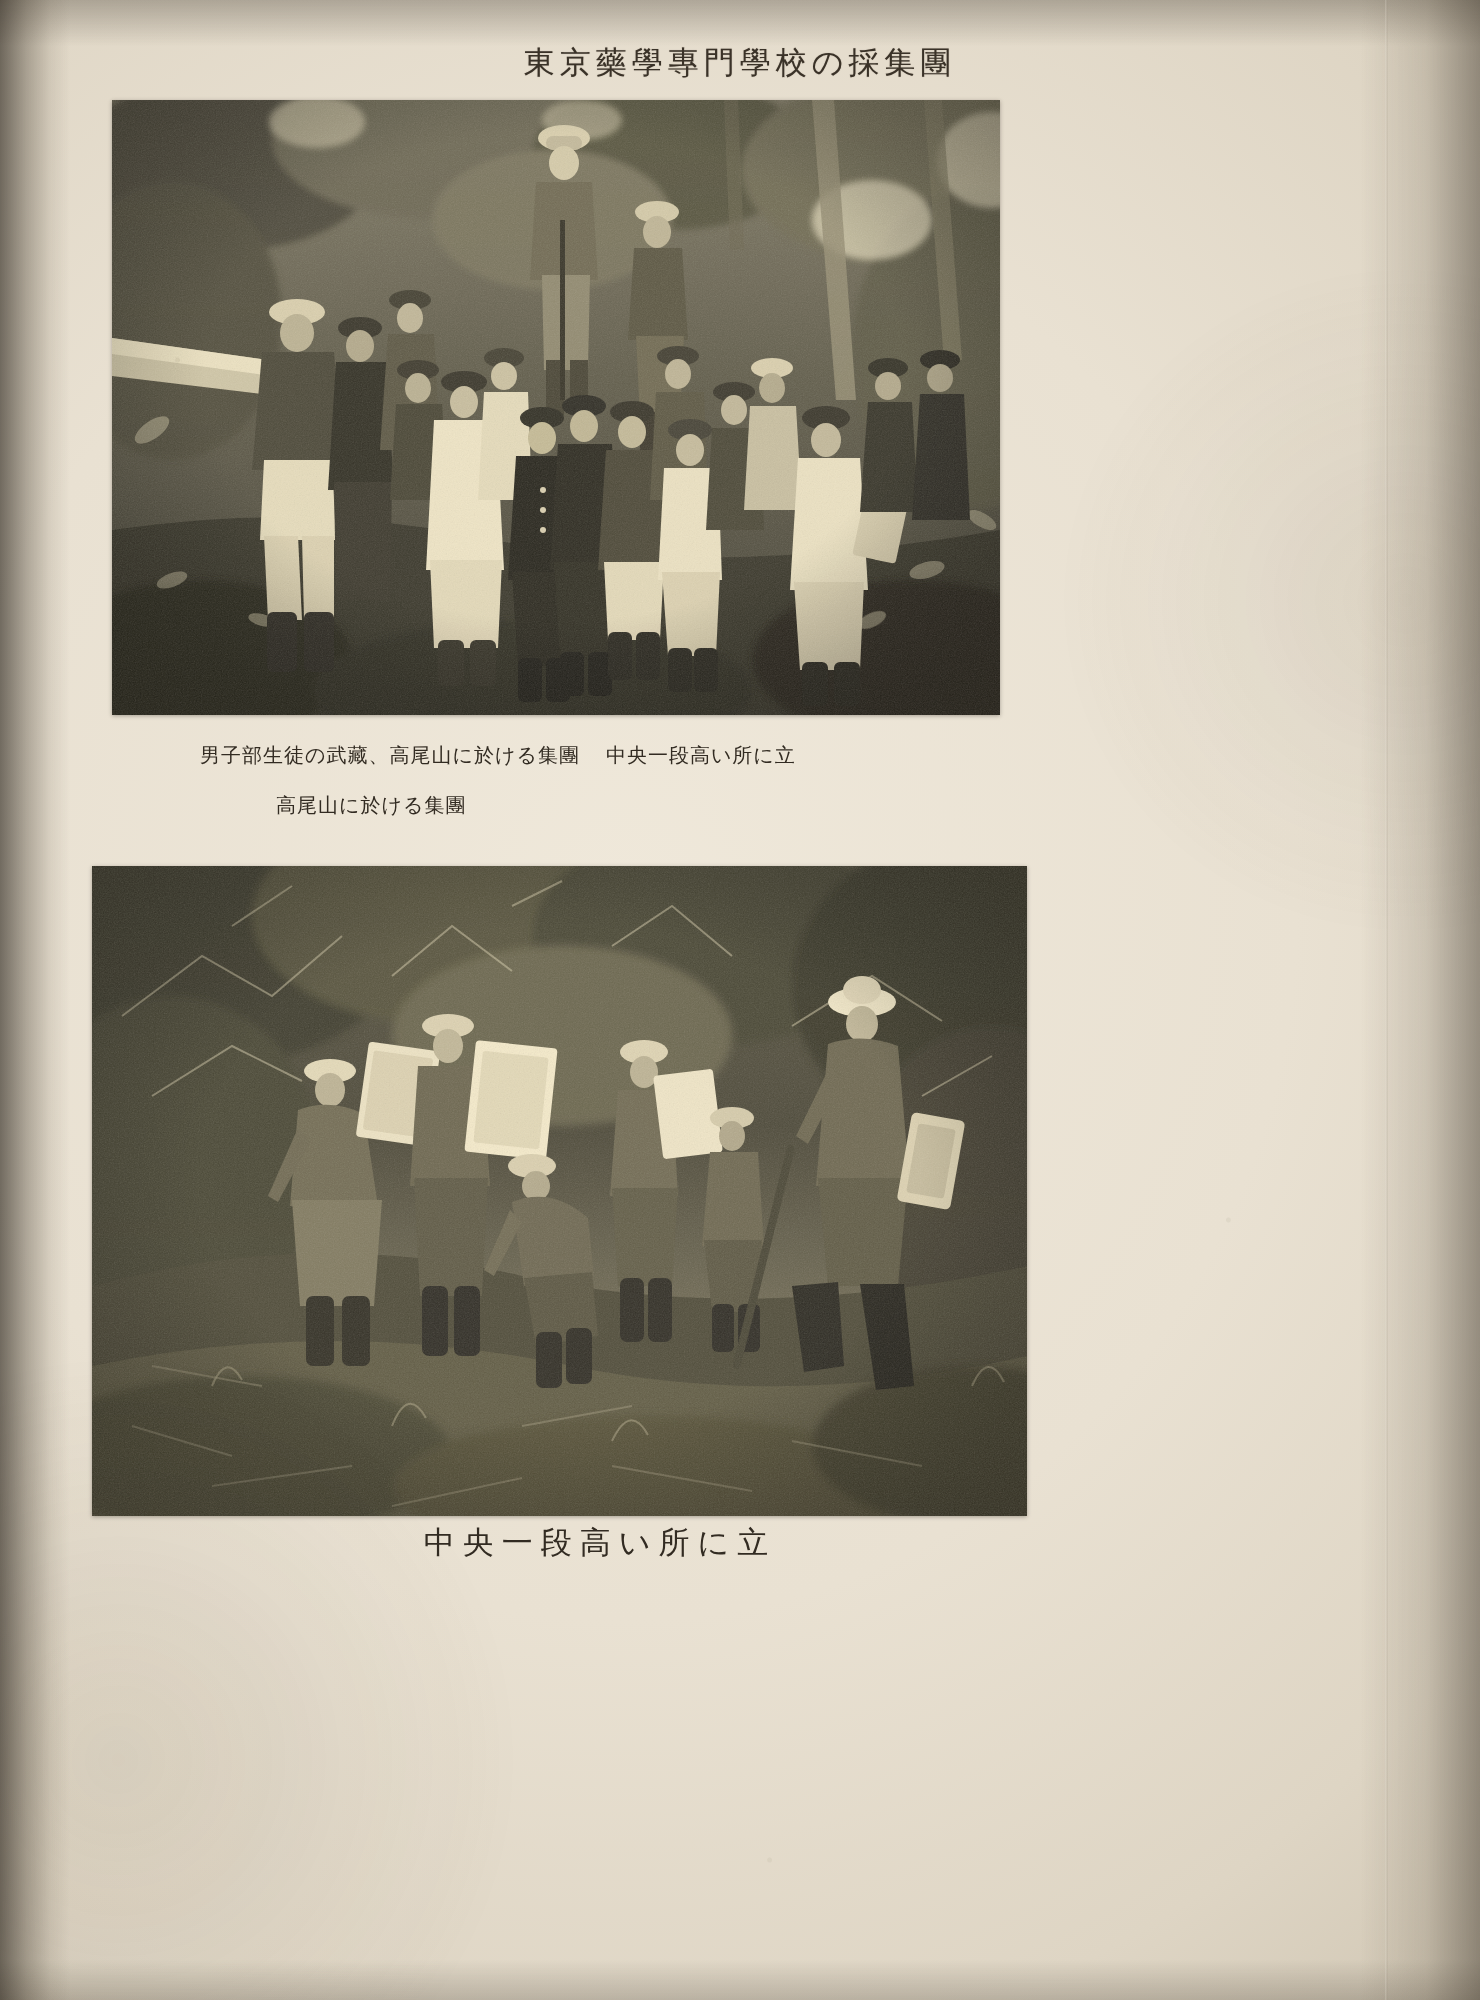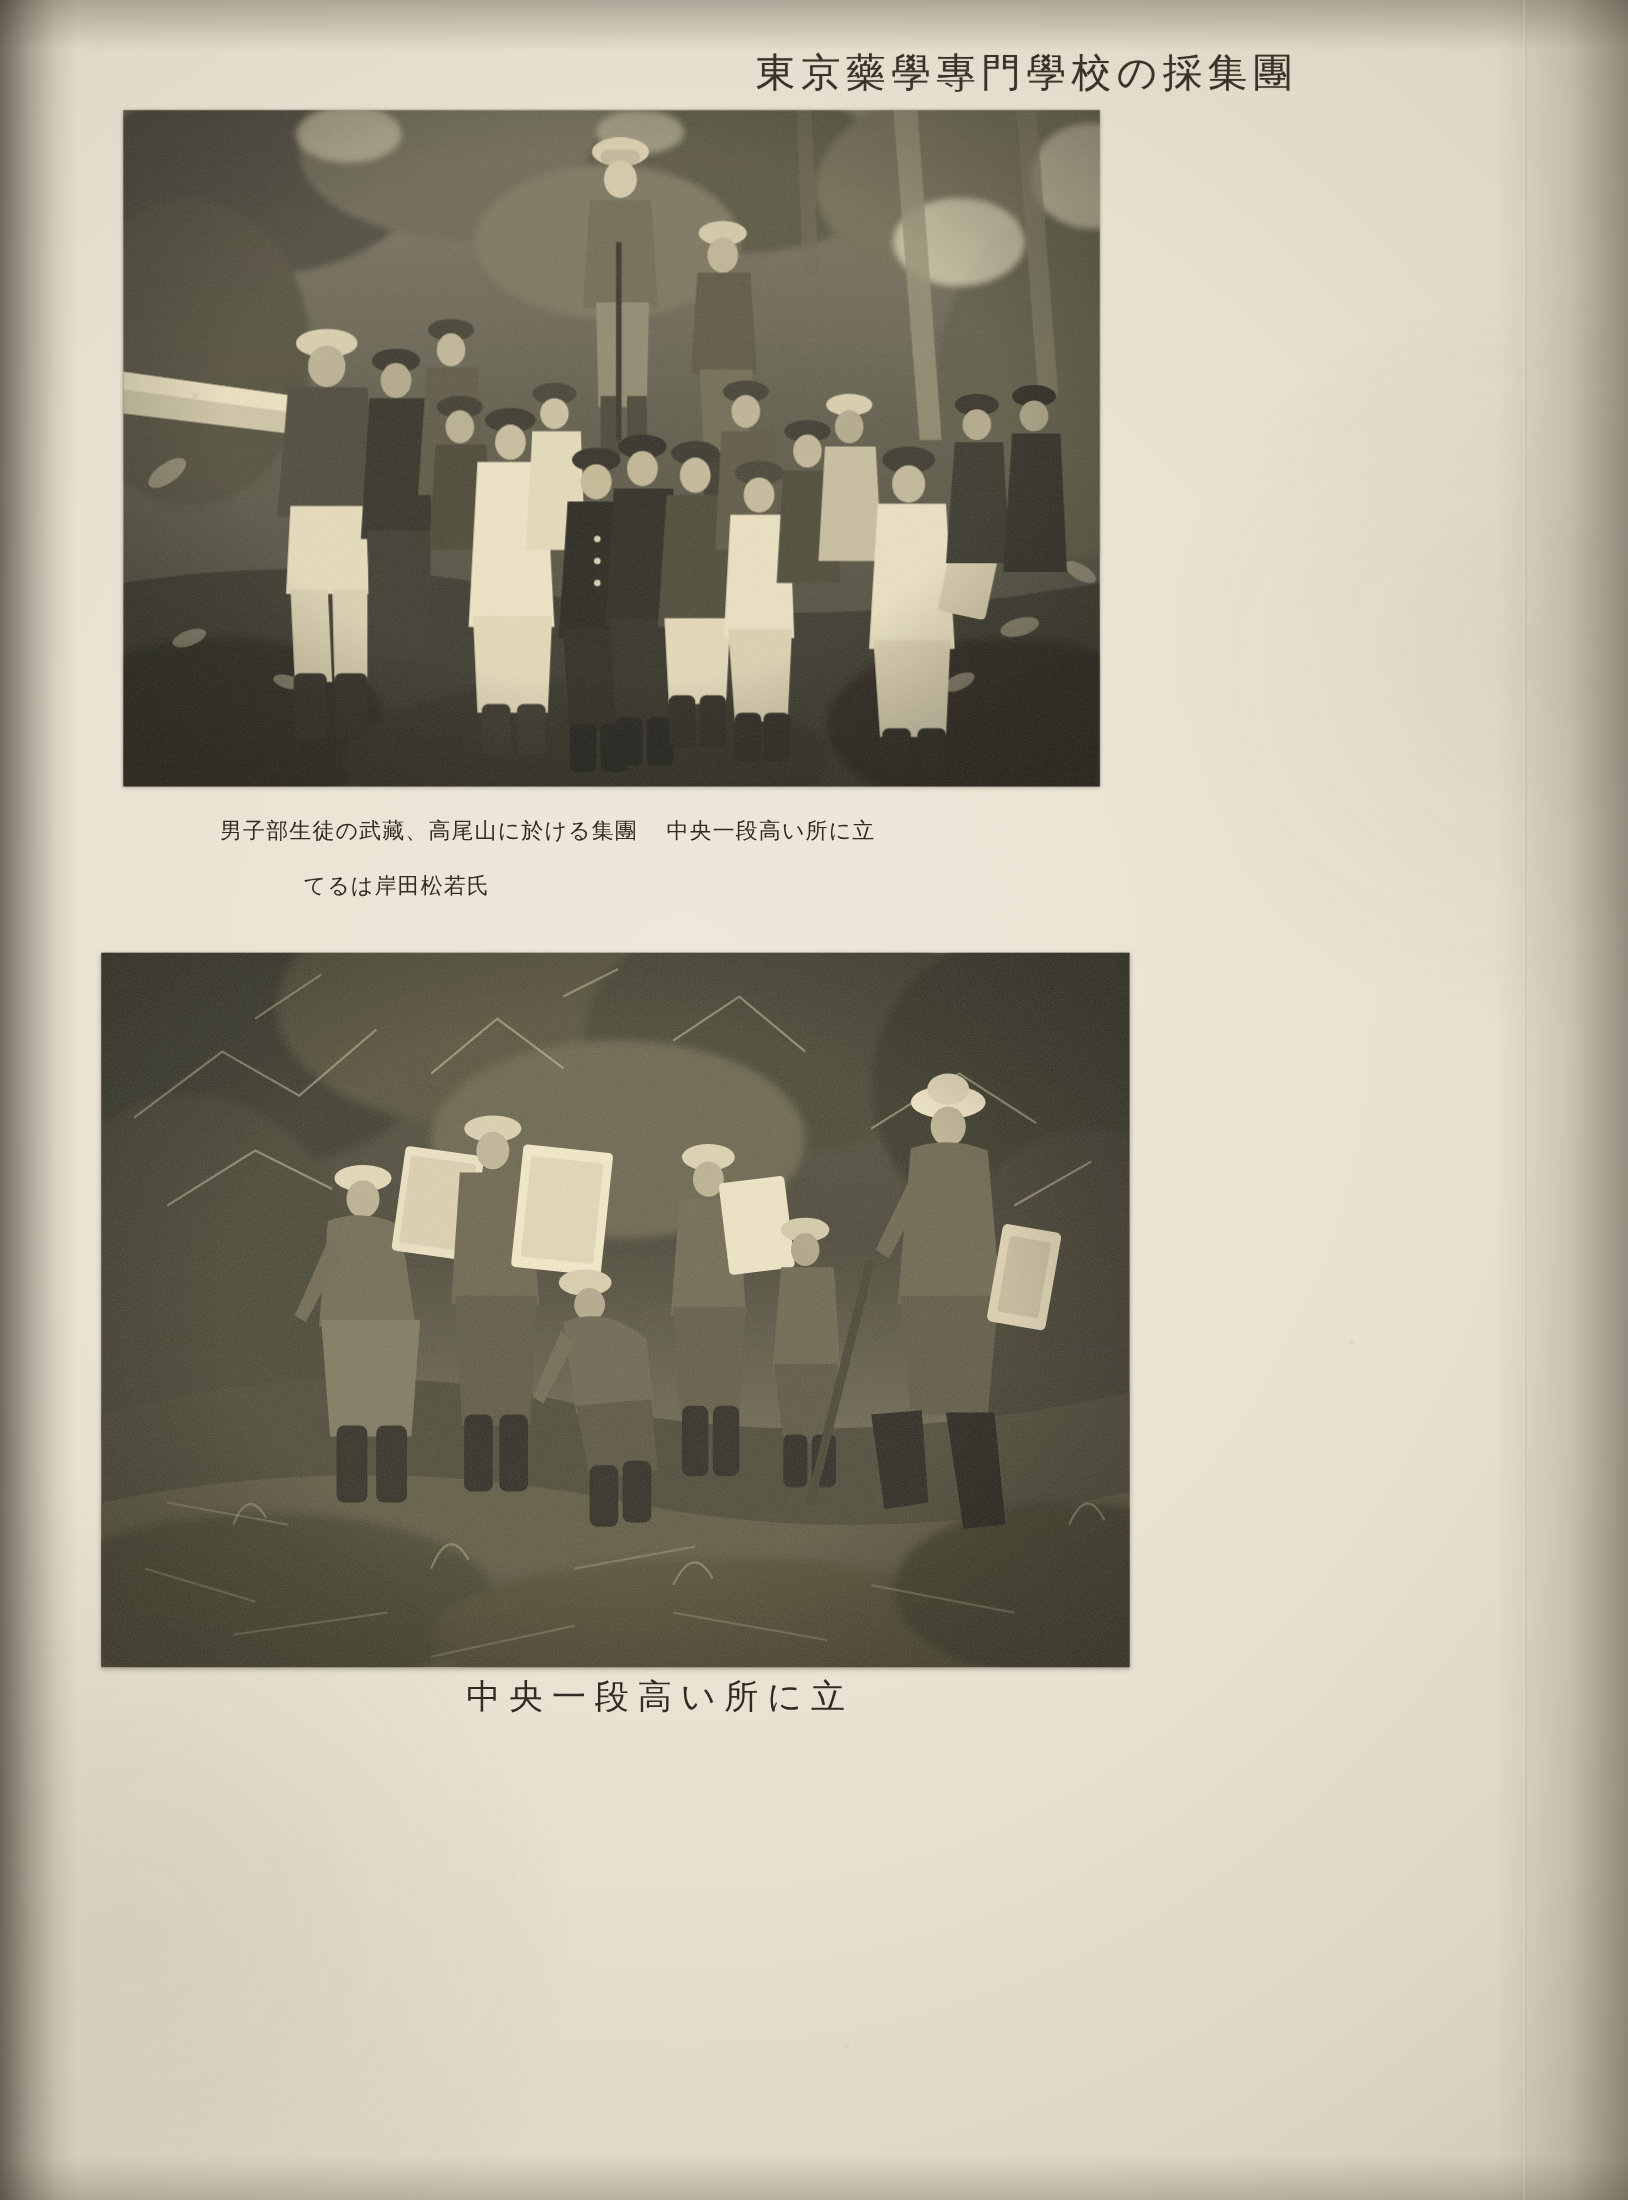--- a/index.html
+++ b/index.html
@@ -82,23 +82,23 @@
     left: 0; top: 0;
     width: 1480px;
     height: 2000px;
   }
 
   .page-heading {
     position: absolute;
     left: 300px;
     top: 42px;
     width: 880px;
-    text-align: right;
+    text-align: center;
     font-family: "DejaVu Serif", serif;
-    font-size: 36px;
+    font-size: 31px;
     letter-spacing: 5px;
     color: #3a3228;
     white-space: nowrap;
     text-shadow: 0 0 1px rgba(60,50,38,0.35);
   }
 
   
   .photo {
     position: absolute;
     overflow: hidden;
@@ -365,21 +365,21 @@
           <path d="M808 294 L852 294 L858 420 L800 420 Z" fill="#32312a"></path>
         </g>
 
         <rect x="0" y="0" width="888" height="615" fill="url(#vign)"></rect>
         <rect x="0" y="0" width="888" height="615" filter="url(#grainF)" opacity="0.16"></rect>
       </svg>
     </div>
 
     <div class="caption caption-top">
       <span>男子部生徒の武藏、高尾山に於ける集團</span><span class="grp-gap"></span><span>中央一段高い所に立</span>
-      <span class="line2">てるは岸田松若氏</span>
+      <span class="line2">高尾山に於ける集團</span>
     </div>
 
     <div class="photo photo-bottom">
       <svg class="photo-inner" viewBox="0 0 935 650" preserveAspectRatio="none">
         <defs>
           <linearGradient id="bgB" x1="0" y1="0" x2="0" y2="1">
             <stop offset="0%" stop-color="#5a5848"></stop>
             <stop offset="40%" stop-color="#4c4a3c"></stop>
             <stop offset="70%" stop-color="#6e6b57"></stop>
             <stop offset="100%" stop-color="#57553f"></stop>

